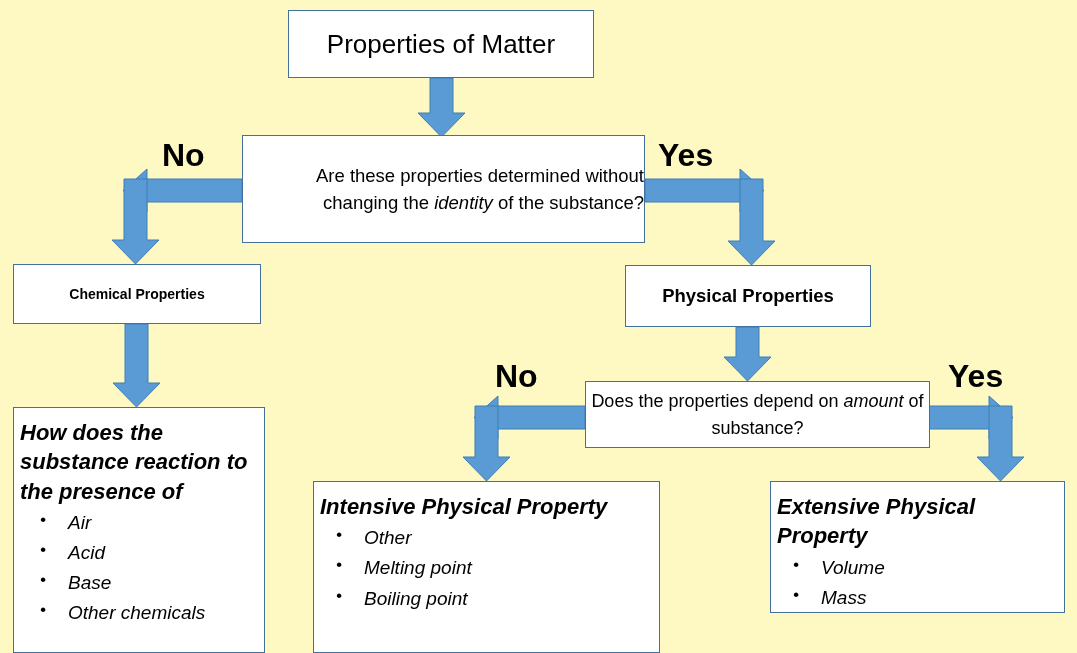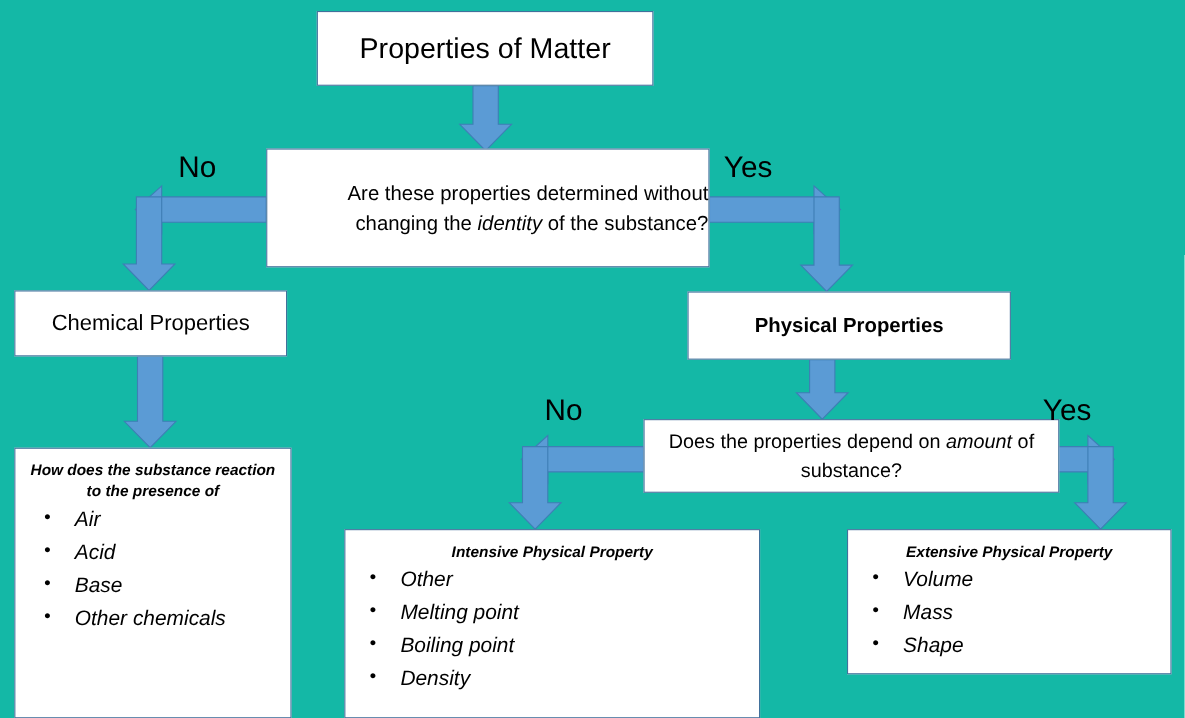--- a/index.html
+++ b/index.html
@@ -8,21 +8,21 @@
     background: #ffffff;
   }
   body {
     font-family: "Liberation Sans", sans-serif;
     color: #000000;
   }
   #canvas {
     position: relative;
     width: 1077px;
     height: 653px;
-    background: #14b8a6;
+    background: #fef9c3;
     overflow: hidden;
   }
 
   
   .node {
     position: absolute;
     box-sizing: border-box;
     border: 1.4px solid #41719C;
     background: #ffffff;
     display: flex;
@@ -36,40 +36,39 @@
   }
 
   #node-root          { left: 288px; top: 10px;  width: 306px; height: 68px; }
   #node-root .title   { font-size: 26px; font-weight: 400; }
 
   #node-q1            { left: 242px; top: 135px; width: 403px; height: 108px;
                         justify-content: center; }
   #node-q1 .title     { font-size: 18.5px; line-height: 1.47; text-align: right; }
 
   #node-chem          { left: 13px;  top: 264px; width: 248px; height: 60px; }
-  #node-chem .title   { font-size: 20px; font-weight: normal; }
-
-  #node-phys          { left: 625px; top: 265px; width: 294px; height: 62px; }
+  #node-chem .title   { font-size: 14px; font-weight: bold; }
+
+  #node-phys          { left: 625px; top: 265px; width: 246px; height: 62px; }
   #node-phys .title   { font-size: 18.5px; font-weight: bold; }
 
-  #node-q2            { left: 585px; top: 381px; width: 378px; height: 67px; }
+  #node-q2            { left: 585px; top: 381px; width: 345px; height: 67px; }
   #node-q2 .title     { font-size: 18px; line-height: 1.5; }
 
   #node-chemlist      { left: 13px;  top: 407px; width: 252px; height: 246px;
                         justify-content: flex-start; padding-top: 10px; }
-  #node-intensive     { left: 313px; top: 481px; width: 378px; height: 172px;
+  #node-intensive     { left: 313px; top: 481px; width: 347px; height: 172px;
                         justify-content: flex-start; padding-top: 10px; }
   #node-extensive     { left: 770px; top: 481px; width: 295px; height: 132px;
                         justify-content: flex-start; padding-top: 10px; }
 
   .list-head {
     font-style: italic;
     font-weight: bold;
-    font-size: 14px;
-    text-align: center;
+    font-size: 22px;
     line-height: 1.34;
     padding: 0 6px;
   }
   ul.bullets {
     list-style: none;
     margin: 2px 0 0 0;
     padding: 0 0 0 26px;
     font-size: 19px;
     font-style: italic;
   }
@@ -85,25 +84,26 @@
     left: 0;
     top: -1px;
     font-size: 17px;
   }
   #node-intensive ul.bullets { padding-left: 22px; }
   #node-extensive ul.bullets { padding-left: 22px; }
 
   
   .edge-label {
     position: absolute;
-    font-size: 27px;
+    font-size: 32px;
     line-height: 1;
     color: #000000;
     z-index: 6;
     white-space: nowrap;
+    font-weight: bold;
   }
   #label-no-1  { left: 162px; top: 139px; }
   #label-yes-1 { left: 658px; top: 139px; }
   #label-no-2  { left: 495px; top: 360px; }
   #label-yes-2 { left: 948px; top: 360px; }
 
   
   #arrows {
     position: absolute;
     left: 0; top: 0;
@@ -177,30 +177,28 @@
         <li>Other chemicals</li>
       </ul>
   </div>
 
   <div class="node" id="node-intensive">
     <div class="list-head">Intensive Physical Property</div>
     <ul class="bullets">
         <li>Other</li>
         <li>Melting point</li>
         <li>Boiling point</li>
-        <li>Density</li>
       </ul>
   </div>
 
   <div class="node" id="node-extensive">
     <div class="list-head">Extensive Physical Property</div>
     <ul class="bullets">
         <li>Volume</li>
         <li>Mass</li>
-        <li>Shape</li>
       </ul>
   </div>
 
   <div class="edge-label" id="label-no-1">No</div>
   <div class="edge-label" id="label-yes-1">Yes</div>
   <div class="edge-label" id="label-no-2">No</div>
   <div class="edge-label" id="label-yes-2">Yes</div>
 
 </div>
 

